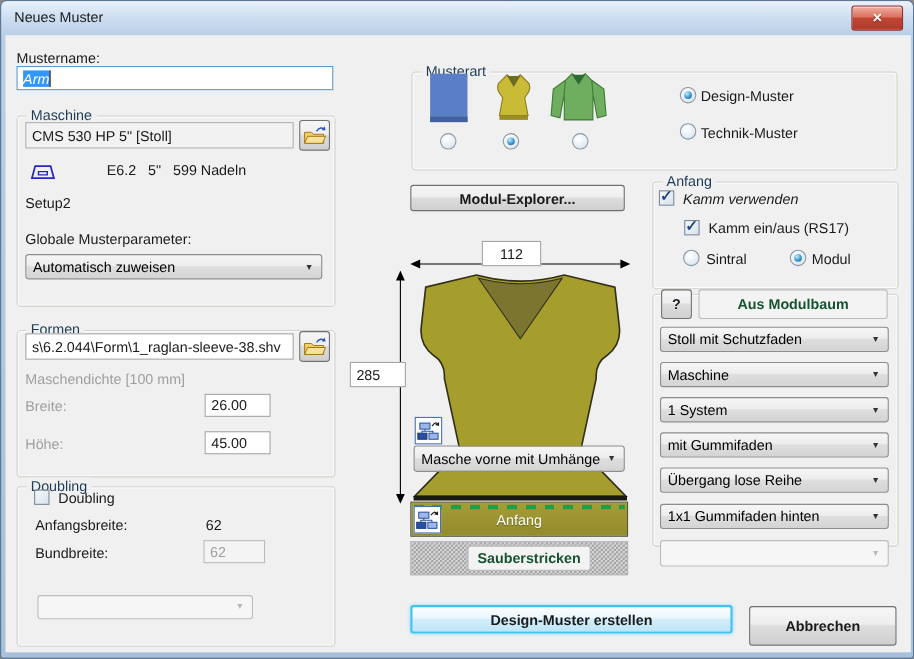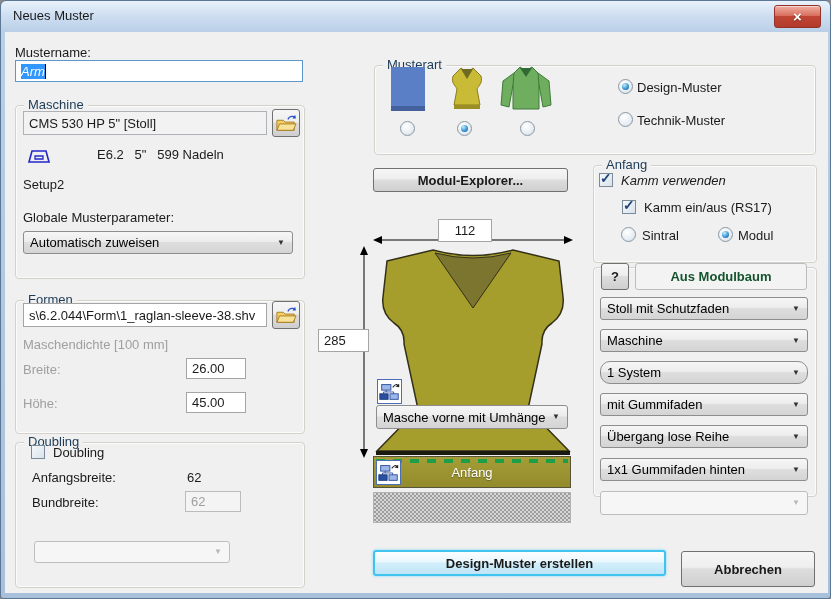--- a/index.html
+++ b/index.html
@@ -200,20 +200,21 @@
         <rect x="13" y="15" width="9" height="6" fill="#9db8e8" stroke="#2a4f9e"></rect>
         <path d="M9,11 L9,13 L6,13 L6,15 M9,13 L17,13 L17,15" fill="none" stroke="#2a4f9e"></path>
         <path d="M16,8 C19,4 21,4 22,7" fill="none" stroke="#222" stroke-width="1.2"></path>
         <path d="M23,4 L23,8 L19,7 Z" fill="#222"></path>
       </svg>
     </div>
     <span class="caption">Anfang</span>
   </div>
 
   <div class="checkerbar" style="left:372px;top:491px;width:198px;height:31px;"></div>
+  <div class="btn disabled" style="left:424px;top:495px;width:112px;height:23px;">Sauberstricken</div>
 
   <div class="grp" style="left:592px;top:152px;width:222px;height:96px;">
     <span class="cap">Anfang</span>
   </div>
   <div class="chk" style="left:598px;top:172px;">
       <span class="mark">✓</span>
     </div>
   <span class="lbl" style="left:620px;top:172px;font-style:italic;">Kamm verwenden</span>
   <div class="chk" style="left:621px;top:199px;">
       <span class="mark">✓</span>
@@ -229,21 +230,21 @@
   <div class="btn disabled" style="left:634px;top:262px;width:172px;height:27px;">Aus Modulbaum</div>
 
   <div class="combo" style="left:599px;top:296px;width:208px;height:23px;">
     <span>Stoll mit Schutzfaden</span>
     <span class="arr">▼</span>
   </div>
   <div class="combo" style="left:599px;top:328px;width:208px;height:23px;">
     <span>Maschine</span>
     <span class="arr">▼</span>
   </div>
-  <div class="combo" style="left:599px;top:360px;width:208px;height:23px;border-radius:10px;">
+  <div class="combo" style="left:599px;top:360px;width:208px;height:23px;">
     <span>1 System</span>
     <span class="arr">▼</span>
   </div>
   <div class="combo" style="left:599px;top:392px;width:208px;height:23px;">
     <span>mit Gummifaden</span>
     <span class="arr">▼</span>
   </div>
   <div class="combo" style="left:599px;top:424px;width:208px;height:23px;">
     <span>Übergang lose Reihe</span>
     <span class="arr">▼</span>

